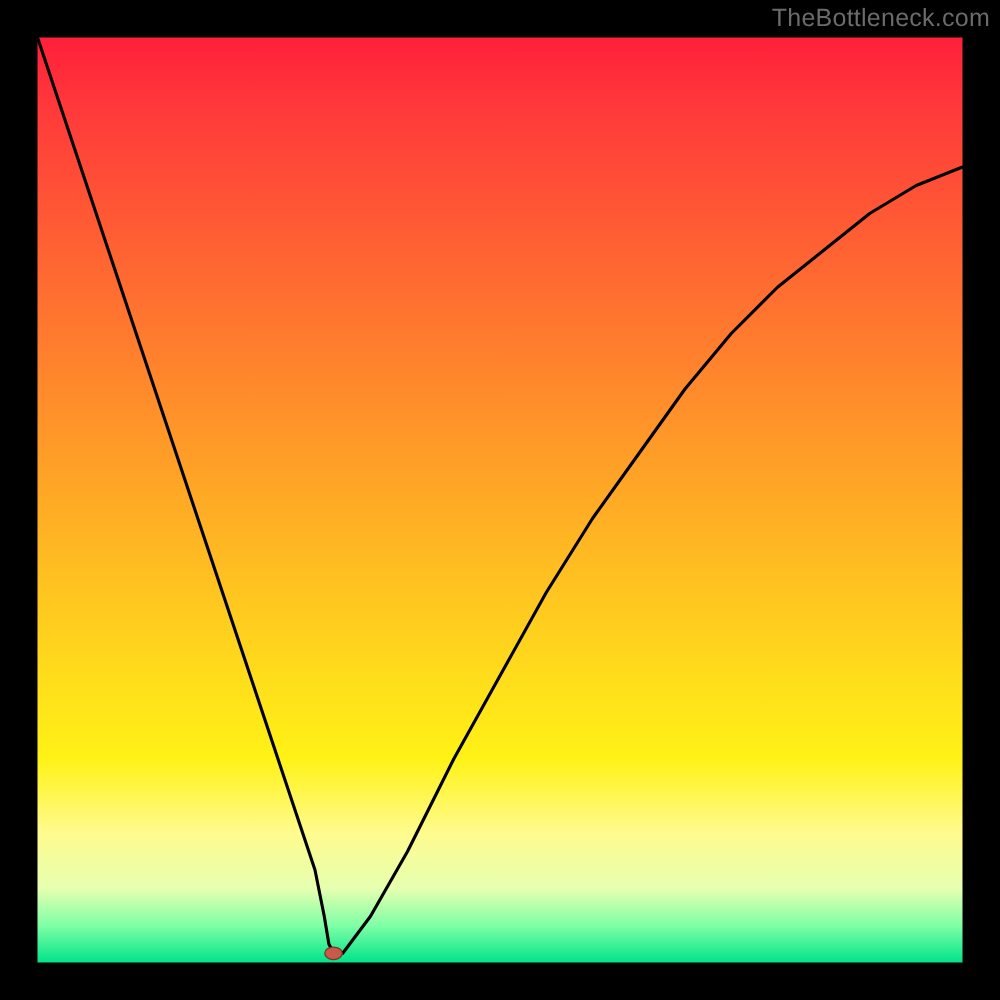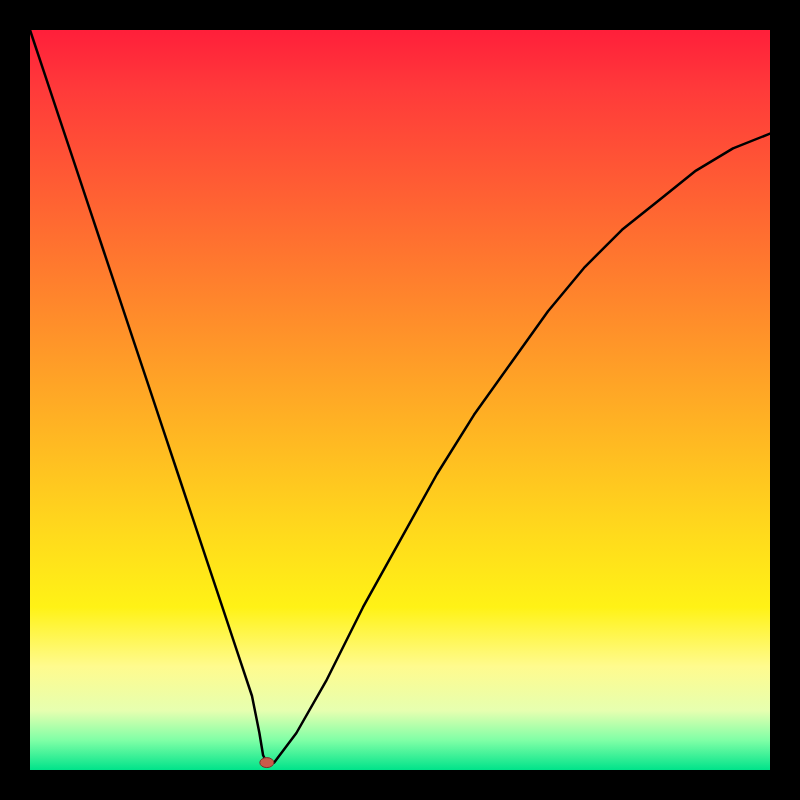--- a/index.html
+++ b/index.html
@@ -56,20 +56,21 @@
     font-weight: 500;
     letter-spacing: 0.2px;
     user-select: none;
   }
 </style>
 </head>
 <body>
 
 <div class="frame">
 
+  <div class="watermark">TheBottleneck.com</div>
 
   <div class="plot-area">
     <svg viewBox="0 0 740 740">
       <path id="curve-path" fill="none" stroke="#000000" stroke-width="2.5" stroke-linejoin="round" stroke-linecap="round" d="M0.00 0.00 L14.80 44.40 L29.60 88.80 L44.40 133.20 L59.20 177.60 L74.00 222.00 L88.80 266.40 L103.60 310.80 L118.40 355.20 L133.20 399.60 L148.00 444.00 L162.80 488.40 L177.60 532.80 L192.40 577.20 L207.20 621.60 L222.00 666.00 L229.40 703.00 L233.10 725.20 L236.80 732.60 L240.50 732.60 L244.20 732.60 L266.40 703.00 L296.00 651.20 L333.00 577.20 L370.00 510.60 L407.00 444.00 L444.00 384.80 L481.00 333.00 L518.00 281.20 L555.00 236.80 L592.00 199.80 L629.00 170.20 L666.00 140.60 L703.00 118.40 L740.00 103.60"></path>
       <ellipse id="min-marker" rx="7" ry="5" fill="#c95a4a" stroke="#7a342a" stroke-width="1" cx="236.80" cy="732.60"></ellipse>
     </svg>
   </div>
 
 </div>
 

